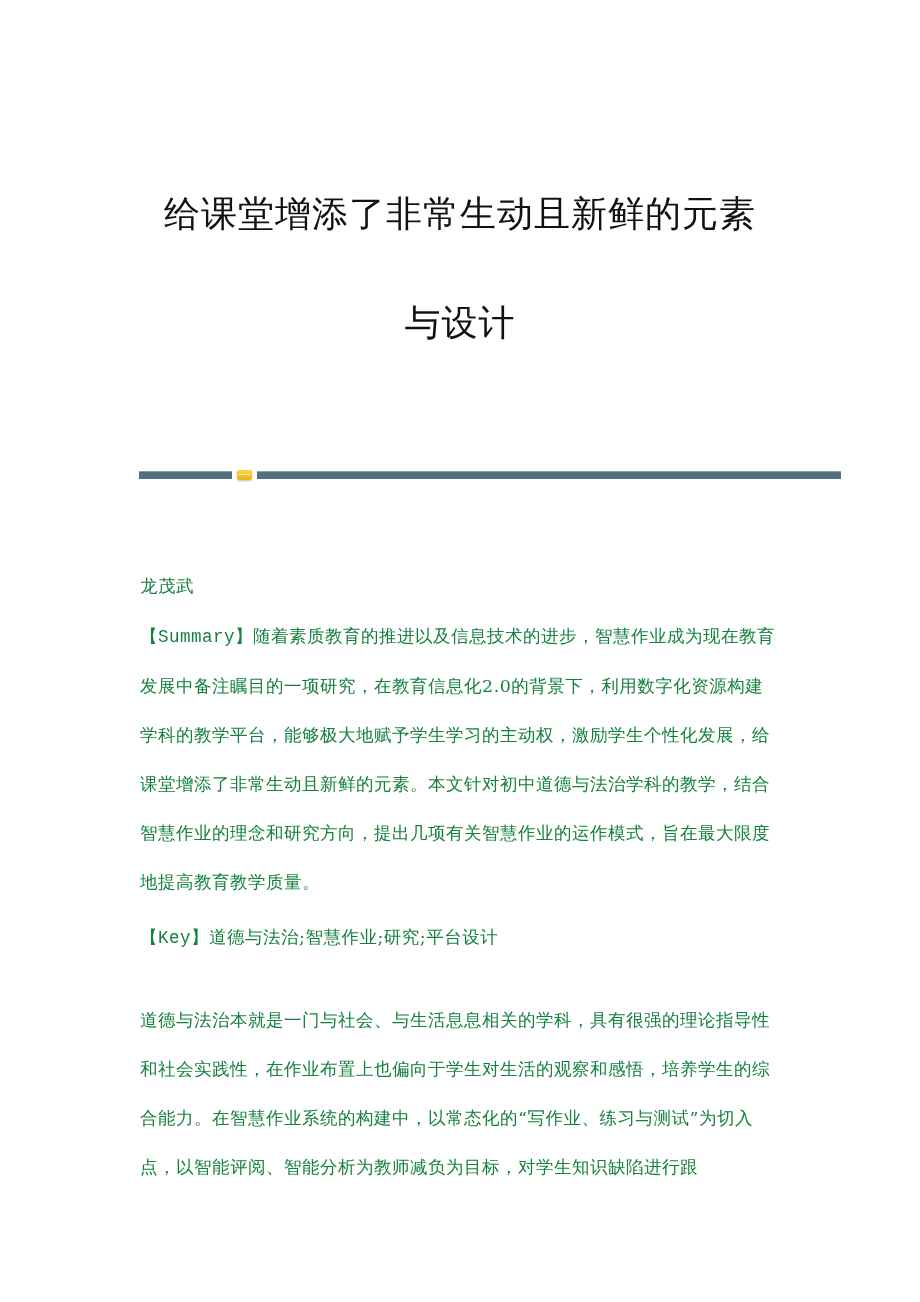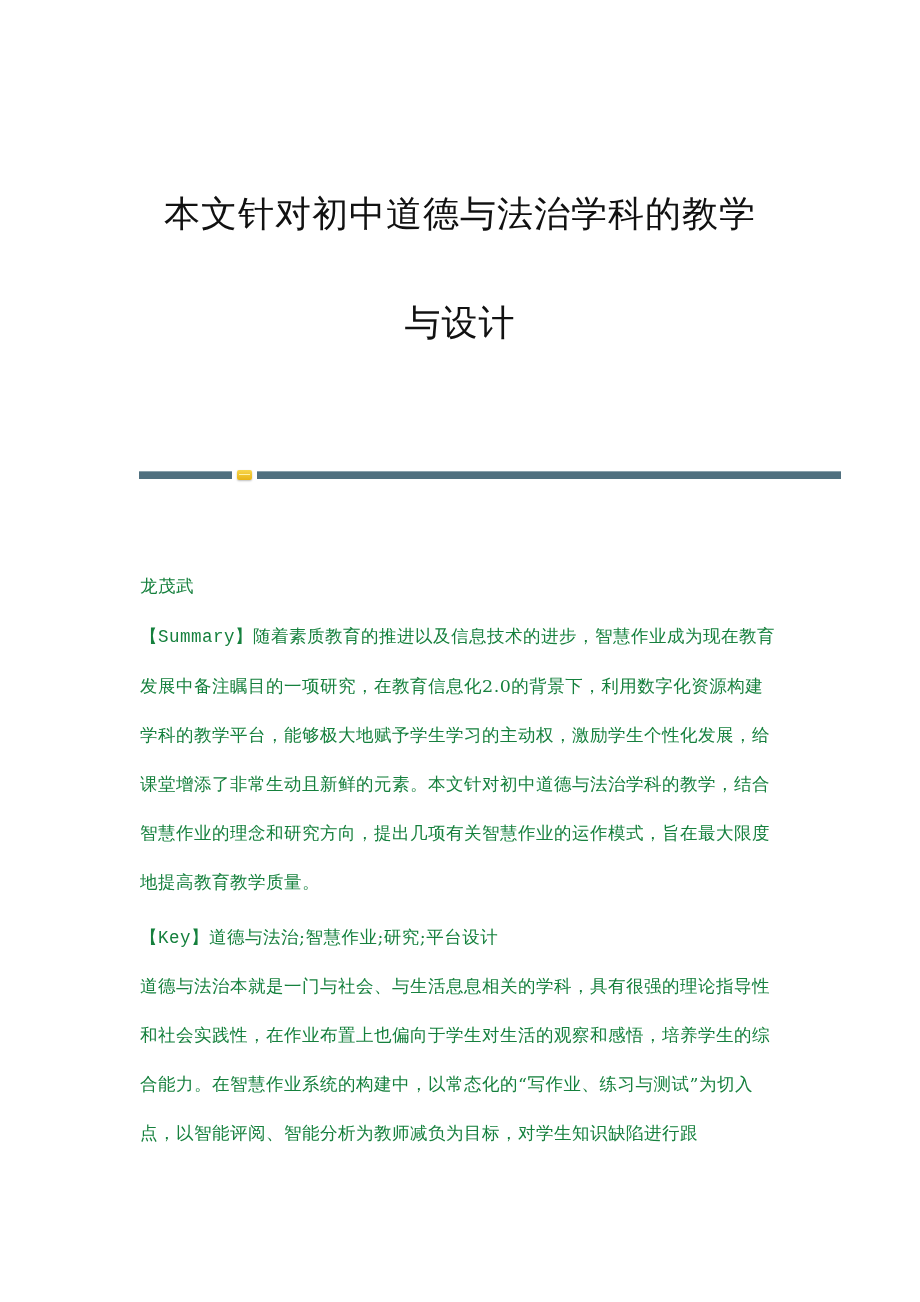--- a/index.html
+++ b/index.html
@@ -64,27 +64,27 @@
     left: 140px;
     width: 640px;
     font-size: 17.5px;
     line-height: 49px;
     letter-spacing: 0.5px;
     color: #15803d;
   }
   .author { top: 562px; }
   .summary { top: 612px; }
   .keywords { top: 913px; }
-  .body-para { top: 962px; }
+  .body-para { top: 996px; }
   .label { font-family: Liberation Mono, monospace; }
 </style>
 </head>
 <body>
 
-<div class="title title-line1">本文针对初中道德与法治学科的教学</div>
+<div class="title title-line1">给课堂增添了非常生动且新鲜的元素</div>
 <div class="title title-line2">与设计</div>
 
 <div class="divider">
   <div class="bar bar-left"></div>
   <div class="ornament"></div>
   <div class="bar bar-right"></div>
 </div>
 
 <div class="text author">龙茂武</div>
 

